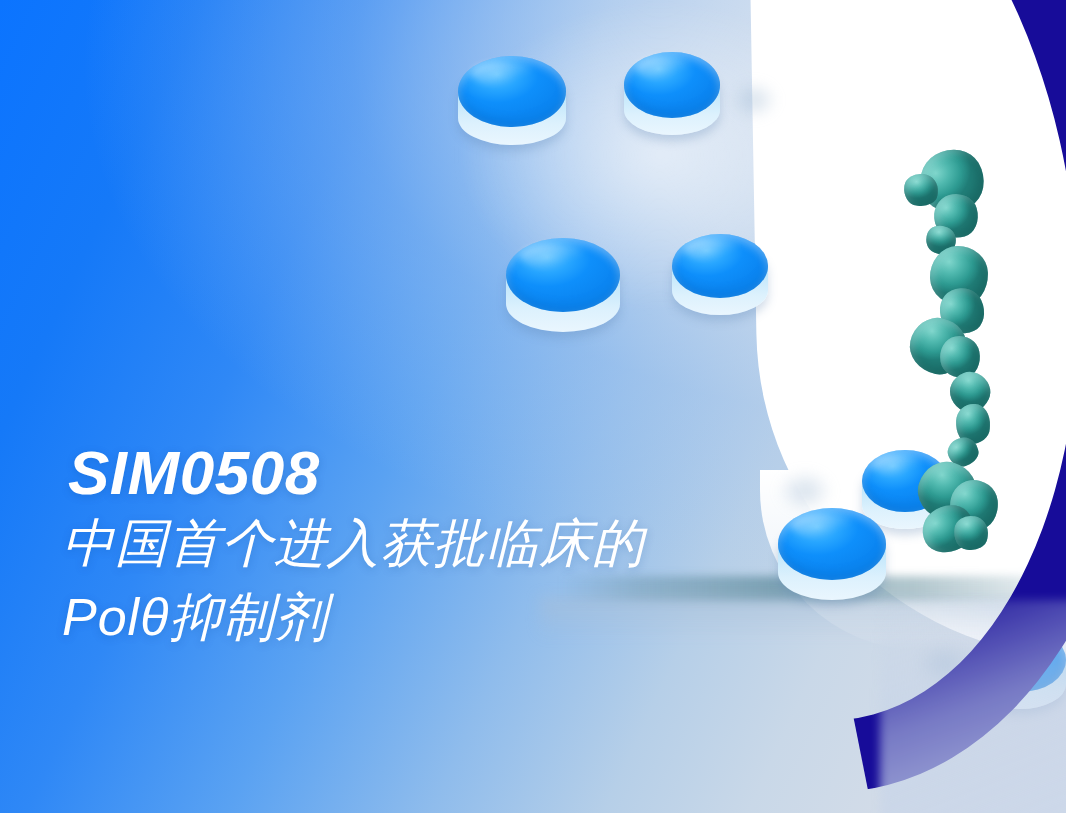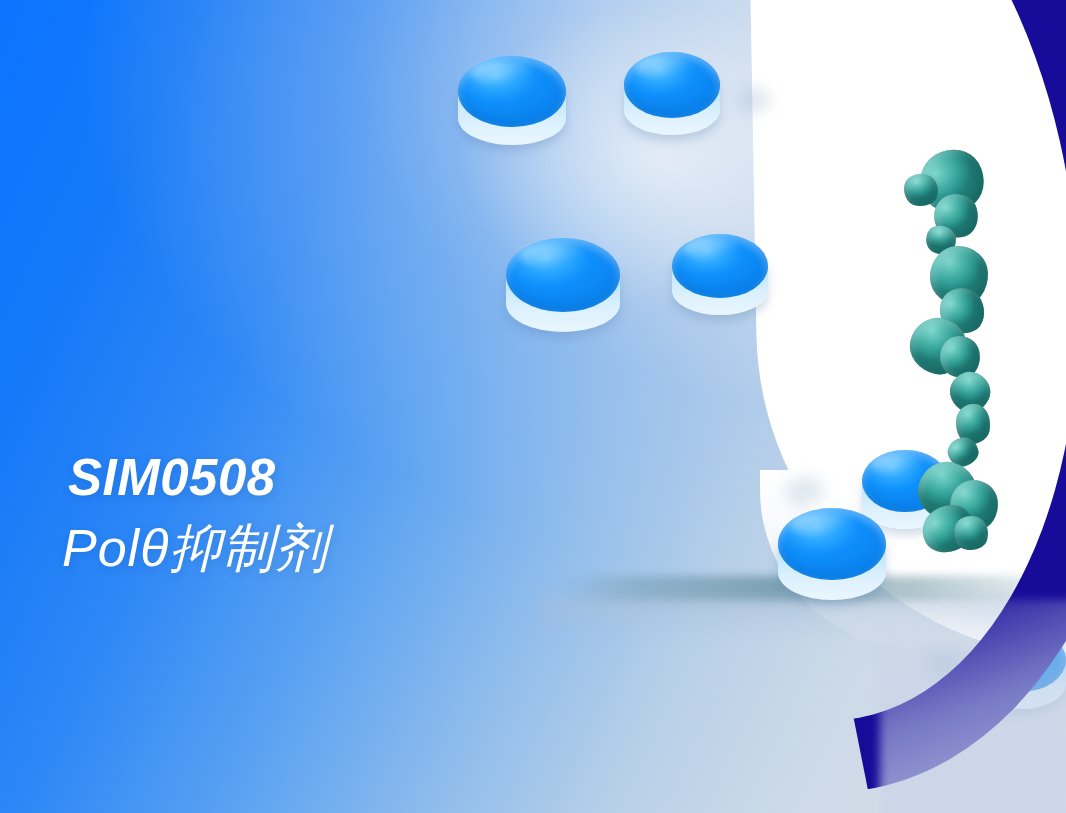--- a/index.html
+++ b/index.html
@@ -132,23 +132,23 @@
   }
   .lobe.sm{border-radius:52% 48% 56% 44% / 46% 54% 42% 58%;}
 
   
   .headline{
     position:absolute;left:62px;top:438px;width:780px;
     color:#FFFFFF;
     text-shadow:0 2px 8px rgba(10,70,150,.22);
   }
   .h-code{
-    font-size:51px;font-weight:bold;font-style:italic;
+    font-size:62px;font-weight:bold;font-style:italic;
     letter-spacing:.5px;line-height:1.0;
-    margin:14px 0 10px 6px;
+    margin:4px 0 10px 6px;
   }
   .h-line{
     font-size:52px;font-style:italic;font-weight:500;
     line-height:1.12;margin:0;letter-spacing:1px;
     white-space:nowrap;
   }
   .h-line.second{margin-top:16px;}
 </style>
 </head>
 <body>
@@ -238,16 +238,17 @@
       <div class="lobe sm" style="left: 60px; top: 254px; width: 34px; height: 40px; transform: rotate(3deg);"></div>
       <div class="lobe sm" style="left: 52px; top: 288px; width: 30px; height: 28px; transform: rotate(-20deg);"></div>
       <div class="lobe" style="left: 22px; top: 312px; width: 58px; height: 58px; transform: rotate(17deg);"></div>
       <div class="lobe" style="left: 54px; top: 330px; width: 48px; height: 50px; transform: rotate(-6deg);"></div>
       <div class="lobe" style="left: 26px; top: 356px; width: 52px; height: 46px; transform: rotate(-29deg);"></div>
       <div class="lobe sm" style="left: 58px; top: 366px; width: 34px; height: 34px; transform: rotate(8deg);"></div>
     </div>
 
   <div class="headline">
     <div class="h-code">SIM0508</div>
+    <div class="h-line">中国首个进入获批临床的</div>
     <div class="h-line second">Polθ抑制剂</div>
   </div>
 
 </div>
 
 </body></html>

